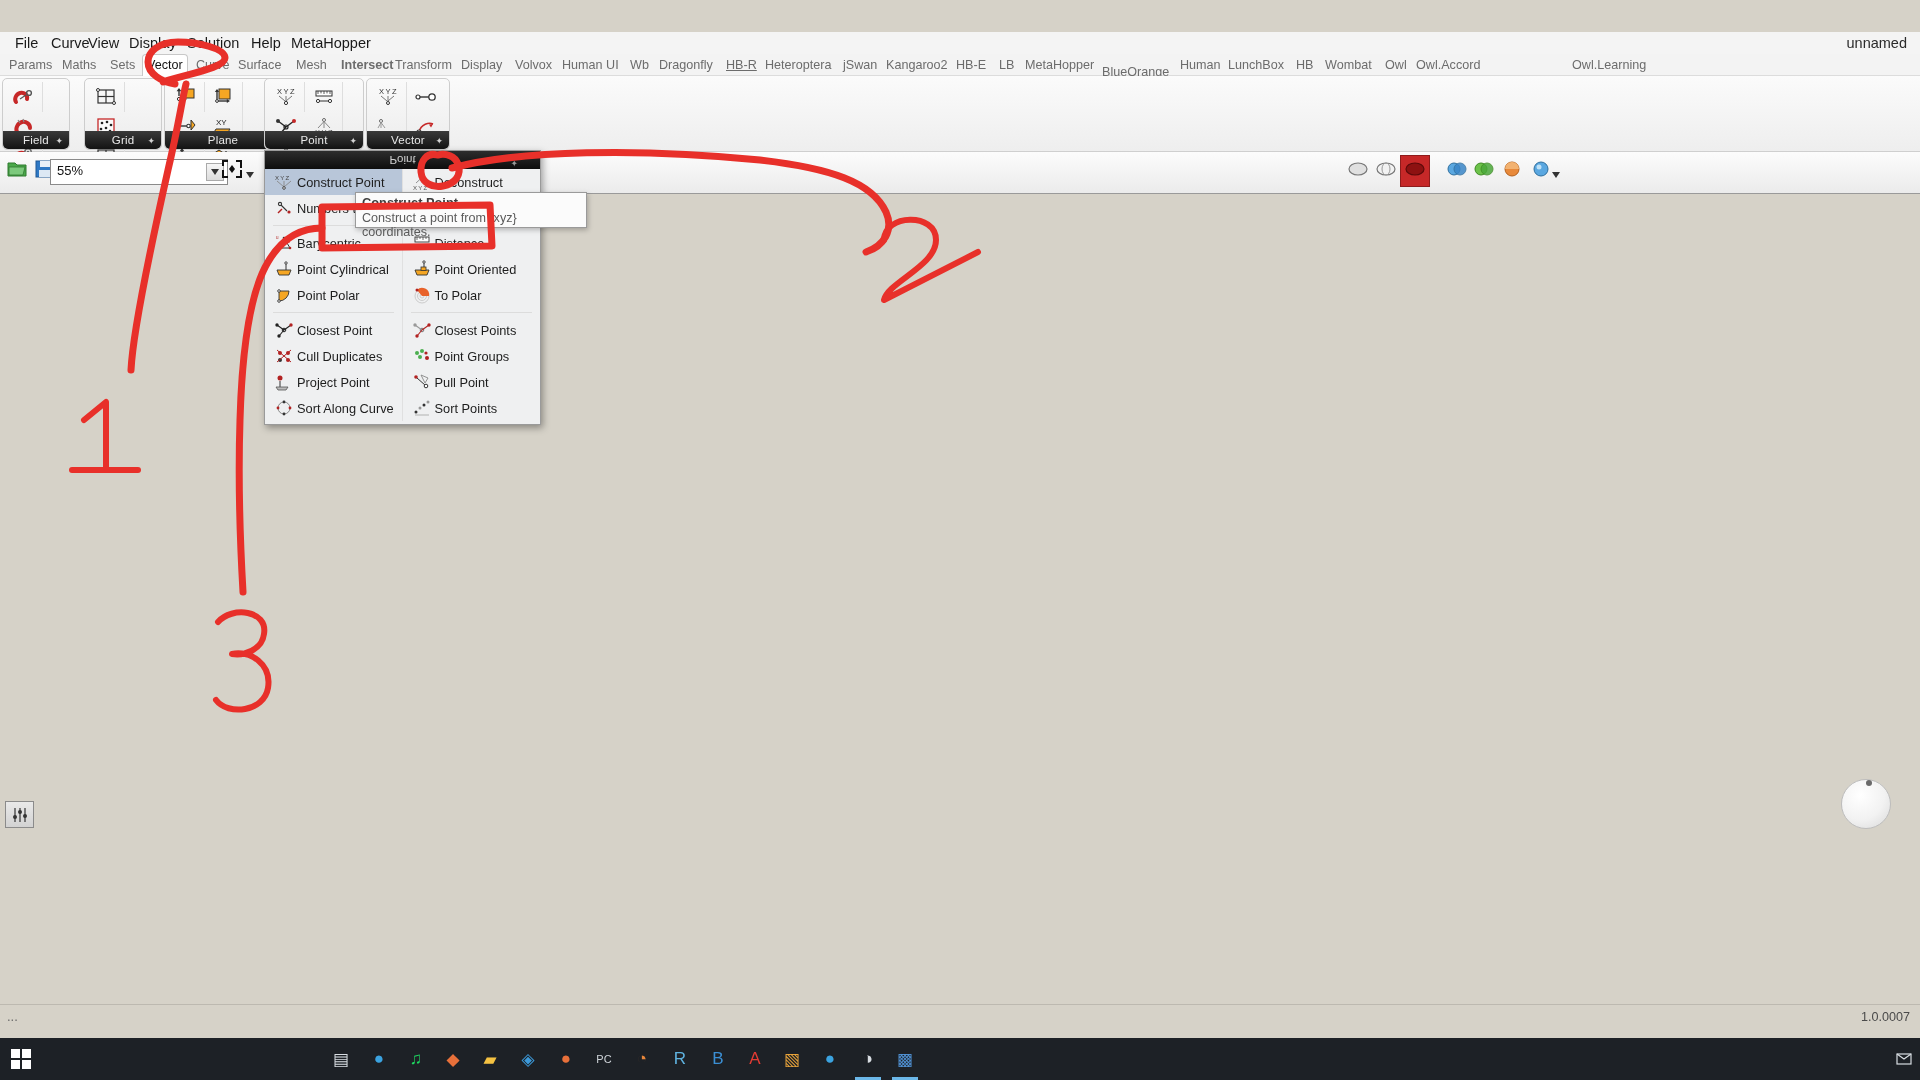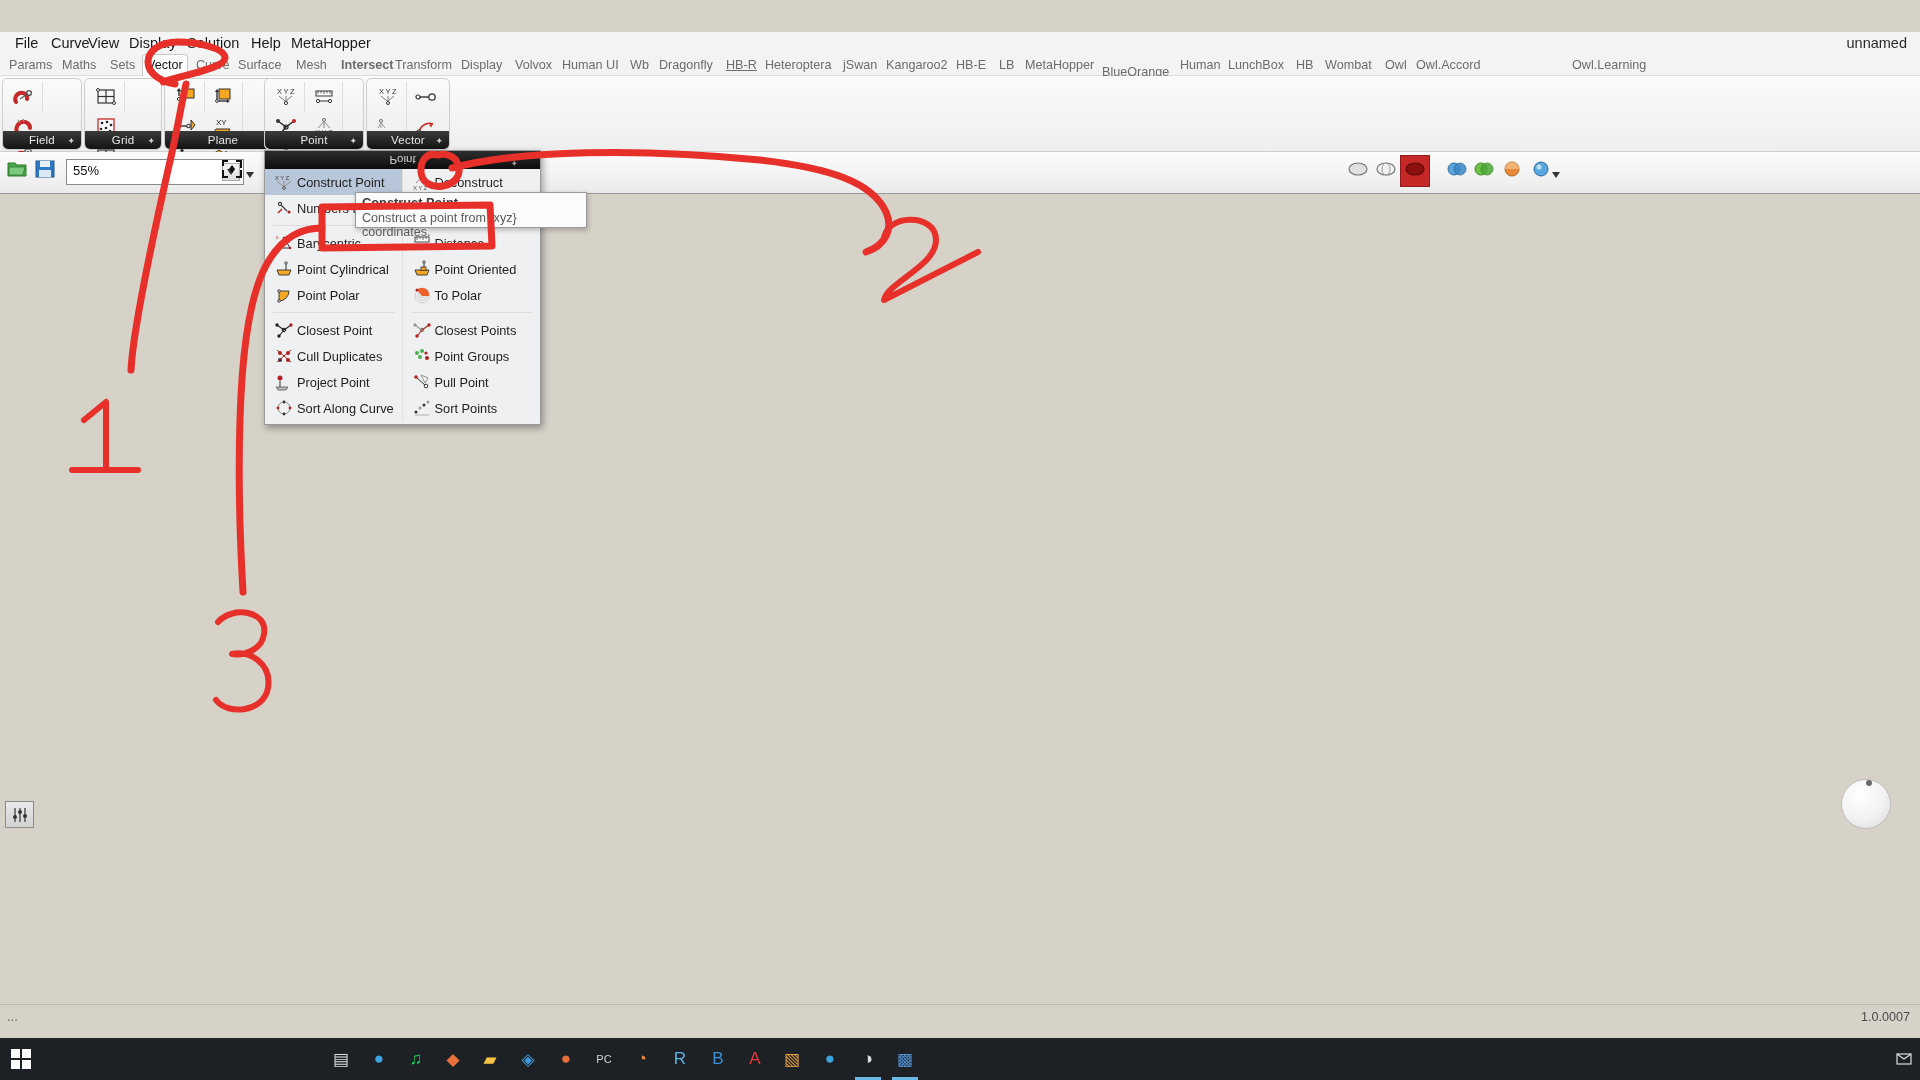--- a/index.html
+++ b/index.html
@@ -233,21 +233,21 @@
       <div class="tab" style="left: 1224px;">LunchBox</div>
       <div class="tab" style="left: 1292px;">HB</div>
       <div class="tab" style="left: 1321px; text-align: center;">Wombat</div>
       <div class="tab" style="left: 1381px;">Owl</div>
       <div class="tab" style="left: 1412px;">Owl.Accord</div>
       <div class="tab" style="left: 1568px;">Owl.Learning</div>
     </div>
 
   <div class="ribbon">
 
-    <div class="grp" style="left:2px;width:80px">
+    <div class="grp" style="left:2px;width:68px">
       <div class="grp-icons">
         <div class="gicon">
           <svg width="26" height="22" viewBox="0 0 26 22">
               <path d="M5 16c-2-3 0-8 4-9s8 2 7 6" fill="none" stroke="#c62828" stroke-width="4" stroke-linecap="round"></path>
               <circle cx="18" cy="7" r="2.4" fill="none" stroke="#555" stroke-width="1.4"></circle>
               <line x1="15" y1="9" x2="9" y2="13" stroke="#555" stroke-width="1.2"></line>
             </svg>
         </div>
         <div class="gicon" style="border-right:none">
           <svg width="26" height="22" viewBox="0 0 26 22">
@@ -475,21 +475,21 @@
             <path d="M3 9h16l-2 8H3z" fill="#7cc97c" stroke="#2f7a2f" stroke-width=".8"></path>
           </svg>
       </div>
       <div class="tb-item" style="left:34px">
         <svg width="22" height="22" viewBox="0 0 22 22">
             <rect x="2" y="3" width="18" height="16" fill="#2f78c4" stroke="#1f5896" stroke-width="1"></rect>
             <rect x="6" y="3" width="10" height="6" fill="#e8f0f8"></rect>
             <rect x="5" y="12" width="12" height="7" fill="#dce8f4"></rect>
           </svg>
       </div>
-      <div class="combo" style="position:absolute;left:66px;top:7px">
+      <div class="combo" style="position:absolute;left:50px;top:7px">
         <span>55%</span>
         <span class="arrow">
           <svg width="8" height="6" viewBox="0 0 8 6">
               <path d="M0 0h8L4 6z" fill="#333"></path>
             </svg>
         </span>
       </div>
       <div class="tb-item" style="left:220px">
         <svg width="24" height="22" viewBox="0 0 24 22">
             <path d="M2 2h6v2H4v4H2zM22 2v8h-2V4h-4V2zM2 20v-8h2v6h4v2zM22 20h-6v-2h4v-6h2z" fill="#111"></path>

